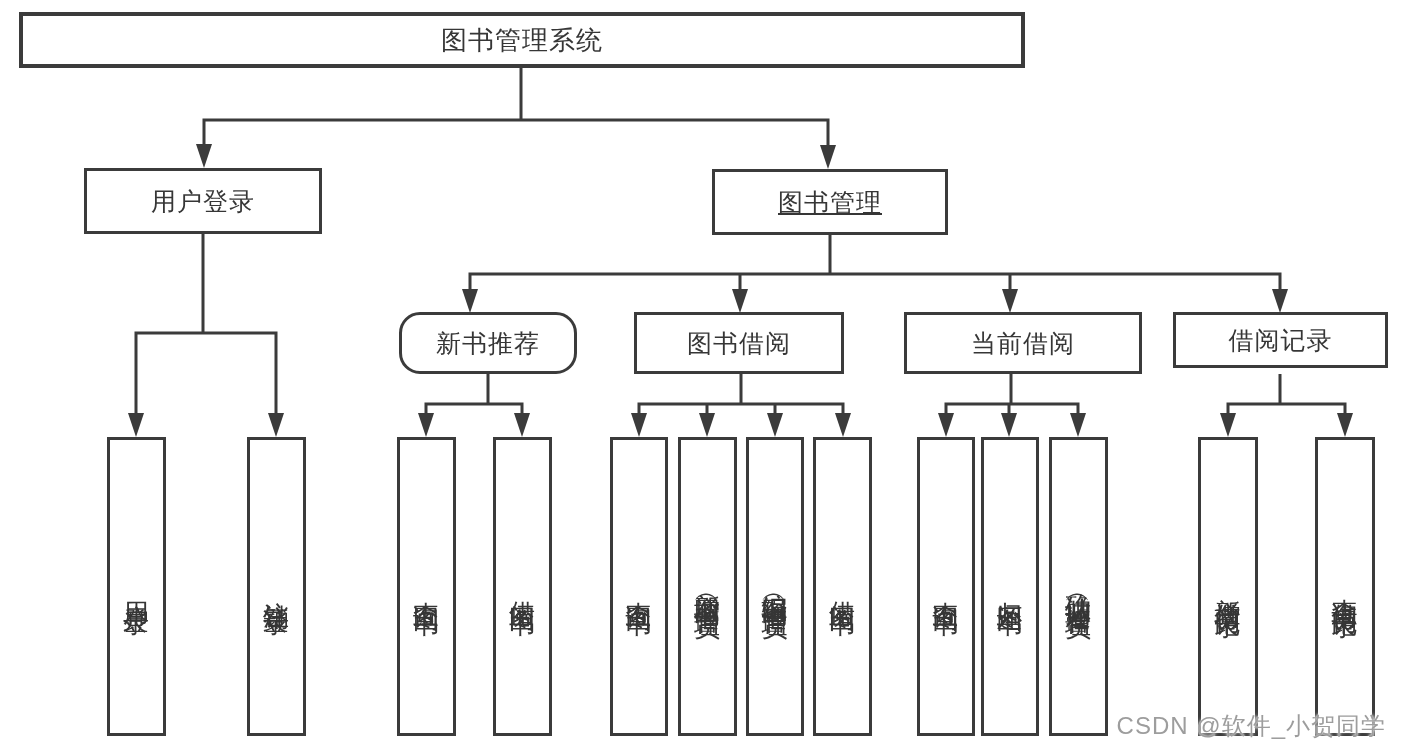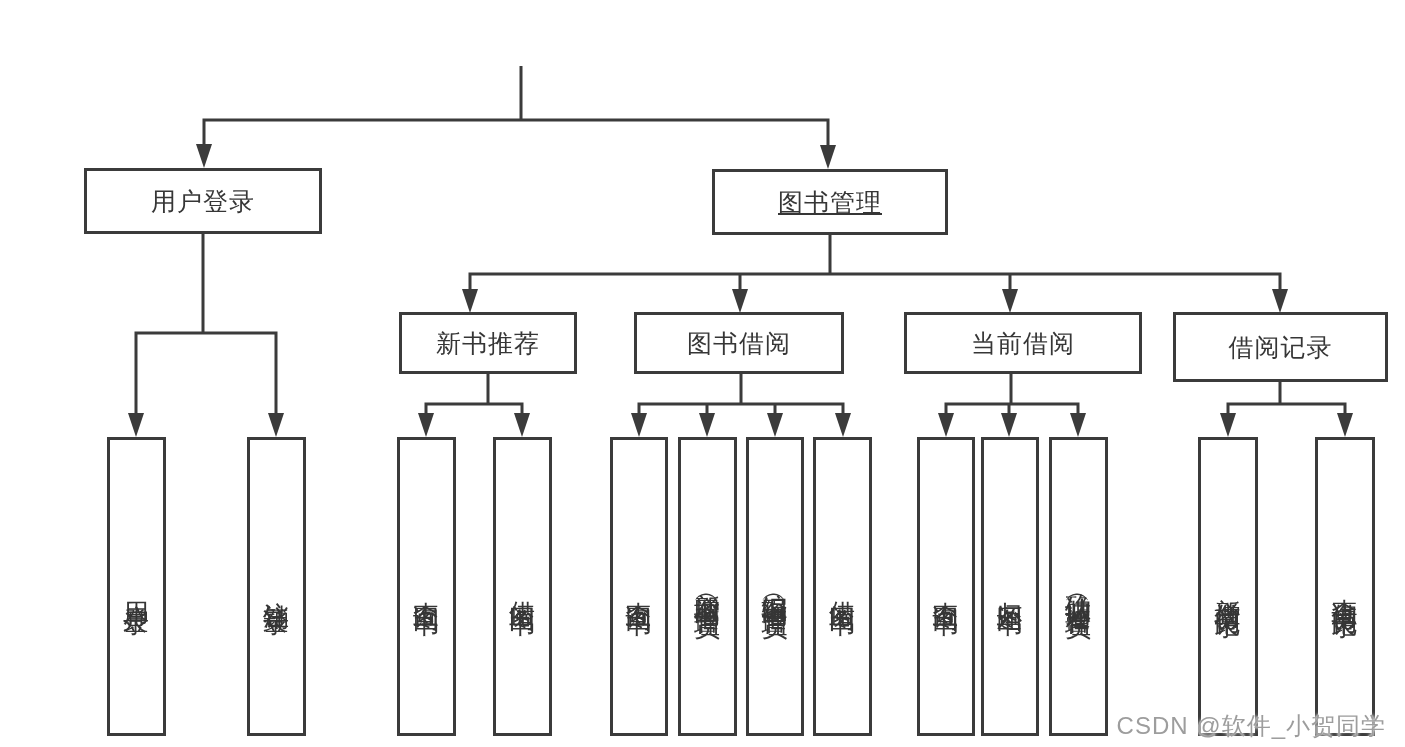--- a/index.html
+++ b/index.html
@@ -98,38 +98,41 @@
       <polygon points="1001,413 1017,413 1009,437"></polygon>
       <polygon points="1070,413 1086,413 1078,437"></polygon>
     </g>
     <g>
       <path d="M1280 374 V404 M1226.5 404 H1346.5 M1228 404 V416 M1345 404 V416"></path>
       <polygon points="1220,413 1236,413 1228,437"></polygon>
       <polygon points="1337,413 1353,413 1345,437"></polygon>
     </g>
   </svg>
 
+  <div class="node root" style="left:19px;top:12px;width:1006px;height:56px;">
+    <span>图书管理系统</span>
+  </div>
 
   <div class="node branch" style="left:84px;top:168px;width:238px;height:66px;">
     <span>用户登录</span>
   </div>
   <div class="node branch" style="left:712px;top:169px;width:236px;height:66px;text-decoration:underline;">
     <span>图书管理</span>
   </div>
 
-  <div class="node branch" style="left:399px;top:312px;width:178px;height:62px;">
+  <div class="node branch" style="left:399px;top:312px;width:178px;height:62px;border-radius:21px;">
     <span>新书推荐</span>
   </div>
   <div class="node branch" style="left:634px;top:312px;width:210px;height:62px;">
     <span>图书借阅</span>
   </div>
   <div class="node branch" style="left:904px;top:312px;width:238px;height:62px;">
     <span>当前借阅</span>
   </div>
-  <div class="node branch" style="left:1173px;top:312px;width:215px;height:70px;">
+  <div class="node branch" style="left:1173px;top:312px;width:215px;height:56px;">
     <span>借阅记录</span>
   </div>
 
   <div class="node leaf" style="left:107px;top:437px;width:59px;height:299px;">
     <span class="vlabel">用户登录</span>
   </div>
   <div class="node leaf" style="left:247px;top:437px;width:59px;height:299px;">
     <span class="vlabel">注销登录</span>
   </div>
   <div class="node leaf" style="left:397px;top:437px;width:59px;height:299px;">

